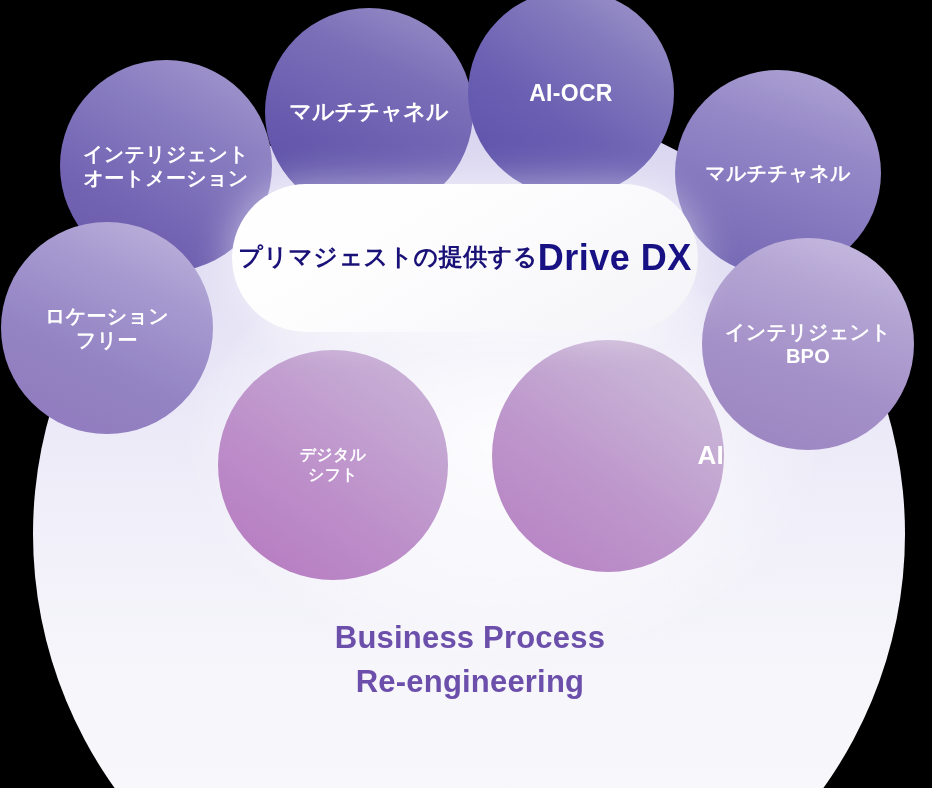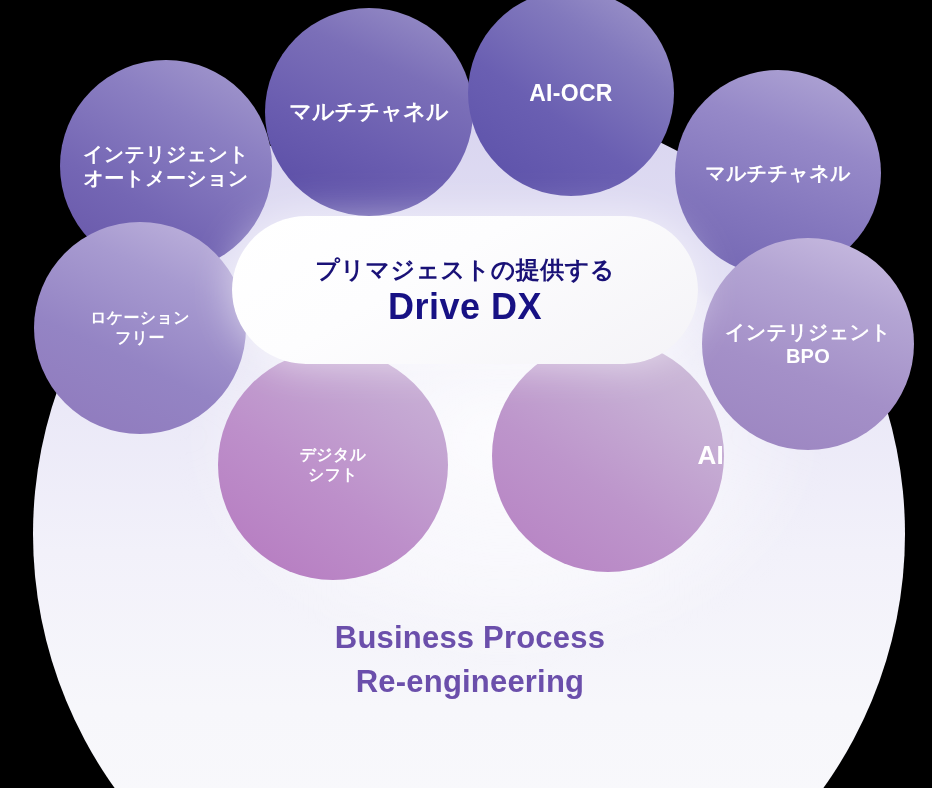--- a/index.html
+++ b/index.html
@@ -83,22 +83,22 @@
     left: 60px; top: 60px; width: 212px; height: 212px;
     font-size: 20px;
     background: linear-gradient(210deg, #a79dcf 0%, #8b7fc2 32%, #7466b4 66%, #6655a8 100%);
   }
   .b-multichannel {
     left: 675px; top: 70px; width: 206px; height: 206px;
     font-size: 20px;
     background: linear-gradient(200deg, #b3a9d6 0%, #9689c8 34%, #8376bd 66%, #7265b2 100%);
   }
   .b-locationfree {
-    left: 34px; top: 222px; width: 212px; height: 212px;
-    font-size: 16px;
+    left: 1px; top: 222px; width: 212px; height: 212px;
+    font-size: 20px;
     background: linear-gradient(205deg, #c2b7de 0%, #a79ad0 30%, #9484c4 62%, #8f79bc 100%);
   }
   .b-bpo {
     left: 702px; top: 238px; width: 212px; height: 212px;
     font-size: 20px;
     background: linear-gradient(200deg, #cbbfe2 0%, #b3a4d3 30%, #a490c8 62%, #9b84c0 100%);
   }
 
   
   .b-digitalshift {
@@ -109,26 +109,25 @@
   .b-ai {
     left: 492px; top: 340px; width: 232px; height: 232px;
     font-size: 26px;
     background: linear-gradient(215deg, #cfc0da 0%, #c6aed4 28%, #bd95cb 60%, #b67fc2 100%);
     justify-content: flex-end;
   }
 
   
   .center-card {
     position: absolute;
-    left: 232px; top: 216px;
+    left: 232px; top: 184px;
     width: 466px; height: 148px;
     border-radius: 76px;
     background: linear-gradient(150deg, #ffffff 0%, #fdfdfe 40%, #f4f3f7 100%);
     display: flex;
-    flex-direction: column;
     align-items: center;
     justify-content: center;
     box-shadow: 0 0 40px rgba(255,255,255,0.55);
   }
   .center-sub {
     font-size: 24px;
     font-weight: 700;
     color: #191177;
     letter-spacing: 0.5px;
     margin-bottom: 2px;

